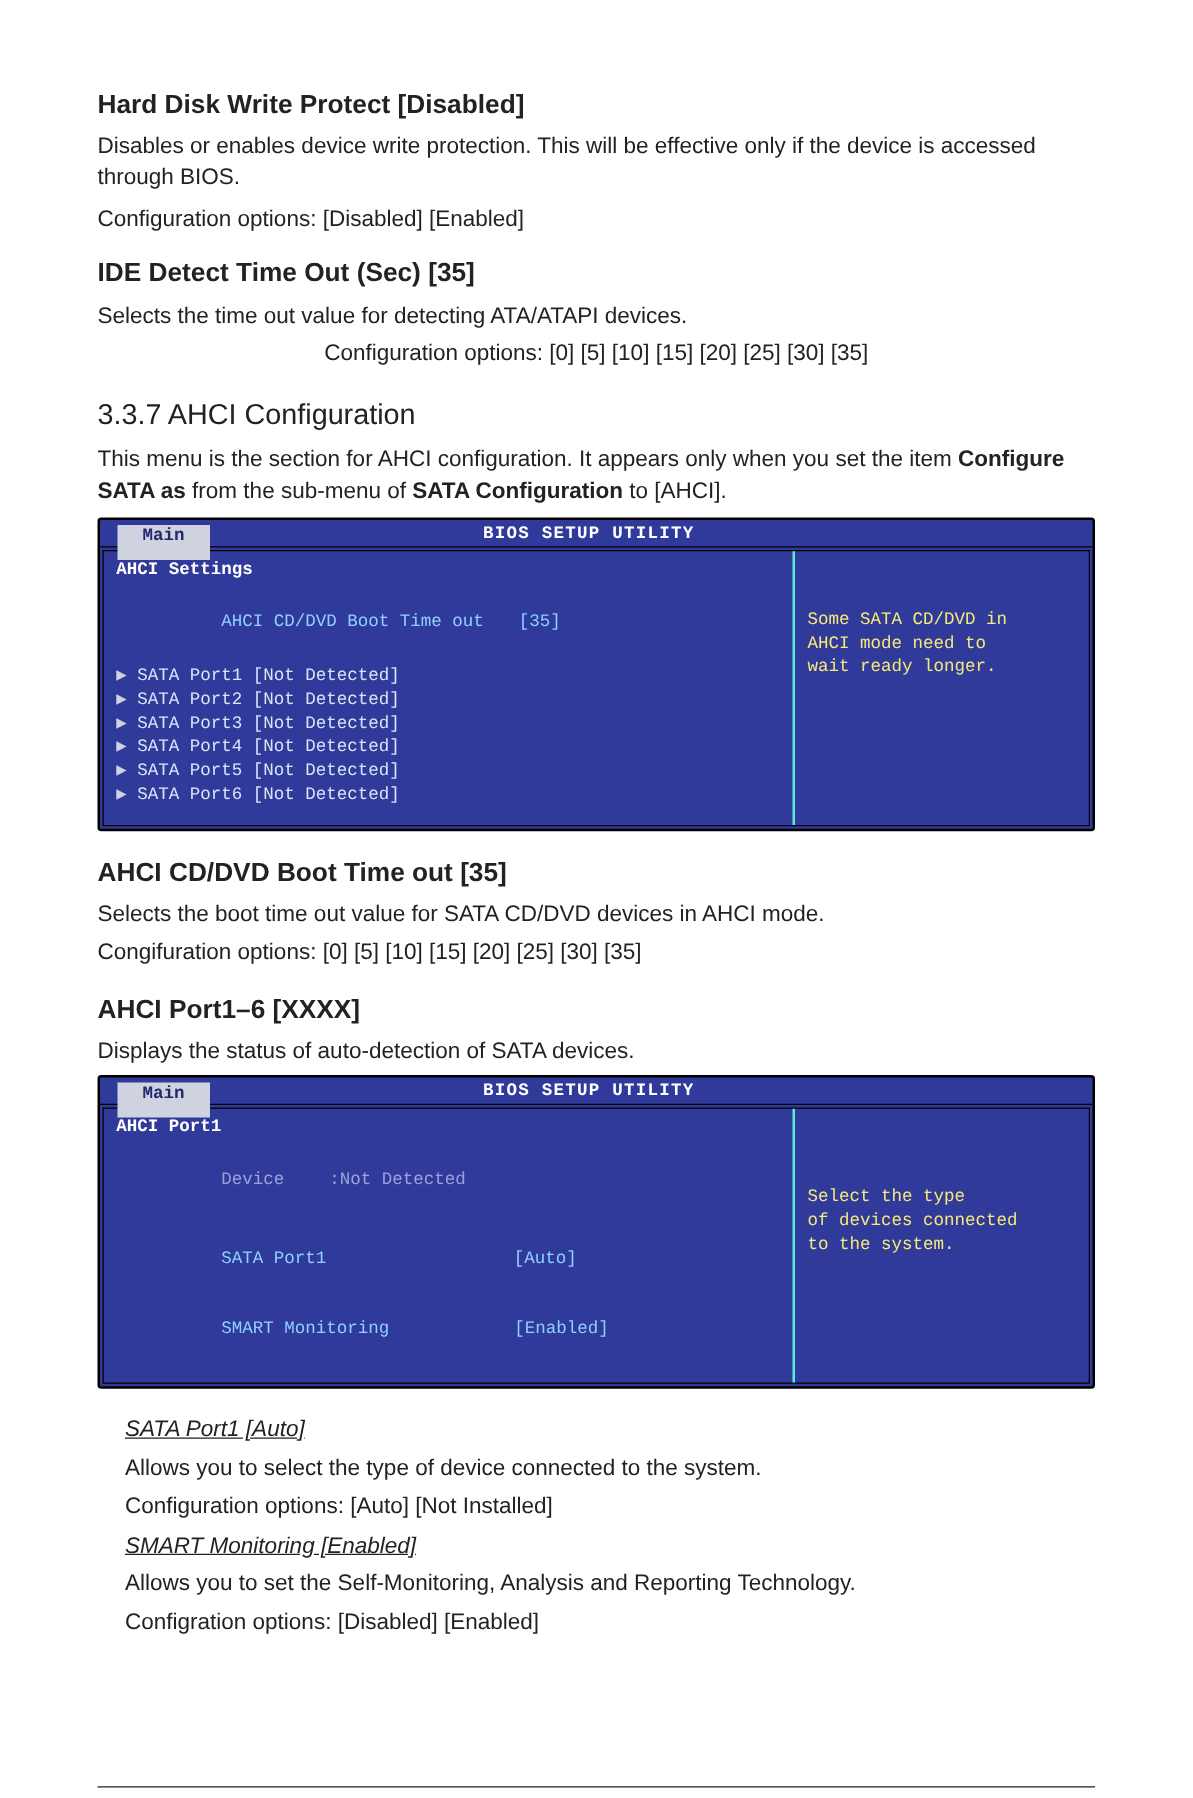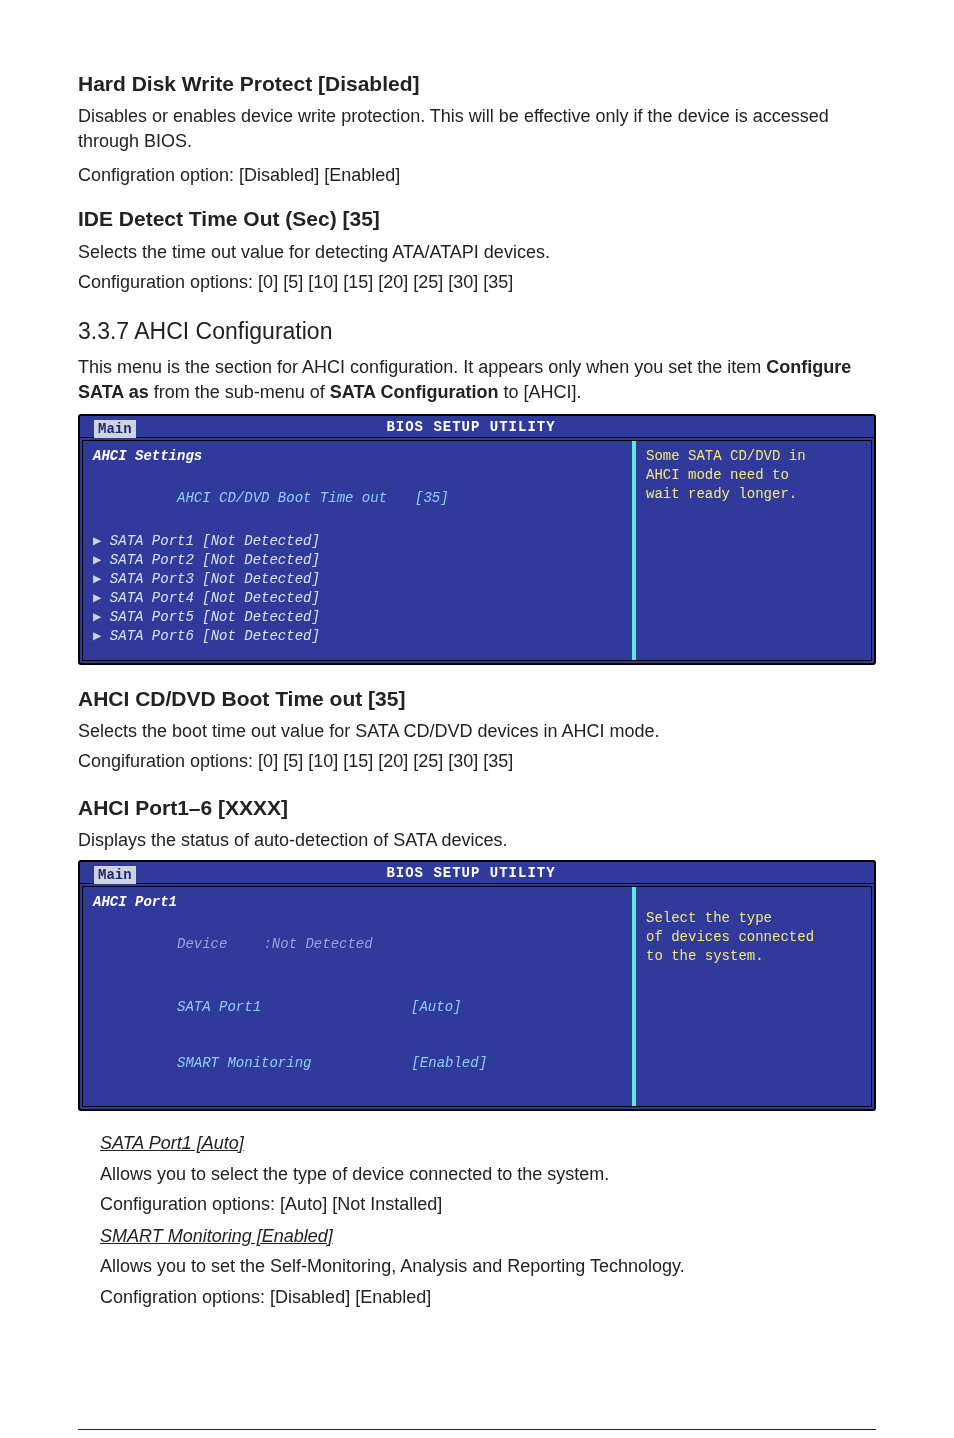--- a/index.html
+++ b/index.html
@@ -37,38 +37,38 @@
     position: absolute; left: 0; right: 12px; top: 2px;
     text-align: center;
     color: #fff; font-weight: bold;
     letter-spacing: 1px;
   }
   .bios-tab {
     position: absolute;
     left: 14px; top: 4px;
     background: #cfd3df;
     color: #20286f;
-    padding: 0 4px;
+    padding: 0 20px;
     font-weight: bold;
-    height: 18px; line-height: 18px;
+    height: 28px; line-height: 18px;
   }
   .bios-body {
     display: flex;
   }
   .bios-left {
     flex: 1;
     padding: 6px 10px 14px 10px;
-    border-right: 4px solid #5eead4;
+    border-right: 2px solid #5eead4;
     color: #d7e6f6;
-    font-style: italic;
   }
   .bios-right {
     width: 235px;
     padding: 6px 10px 10px 10px;
     color: #d7e6f6;
+    margin-top: 40px;
   }
   .bios-inner {
     border: 1px solid #000;
     margin: 2px;
   }
   .bios-inner .bios-body { }
   .hdr-white { color: #fff; font-weight: bold; }
   .val-cyan { color: #8fd0ff; }
   .yellow { color: #f6e97a; }
   .submenu { color: #d7e6f6; }
@@ -86,25 +86,25 @@
     justify-content: space-between;
   }
   .gap { display:inline-block; width:36px; }
   .gap2 { display:inline-block; width:28px; }
 </style>
 </head>
 <body>
 
 <h2 class="sub">Hard Disk Write Protect [Disabled]</h2>
 <p class="body">Disables or enables device write protection. This will be effective only if the device is accessed through BIOS.</p>
-<p class="body" style="margin-bottom:18px;">Configration option: [Disabled] [Enabled]</p>
+<p class="body" style="margin-bottom:18px;">Configuration options: [Disabled] [Enabled]</p>
 
 <h2 class="sub">IDE Detect Time Out (Sec) [35]</h2>
 <p class="lead">Selects the time out value for detecting ATA/ATAPI devices.</p>
-<p class="body" style="margin-bottom:22px;">Configuration options: [0] [5] [10] [15] [20] [25] [30] [35]</p>
+<p class="body" style="margin-bottom:22px;text-align:center;">Configuration options: [0] [5] [10] [15] [20] [25] [30] [35]</p>
 
 <div class="section-num">3.3.7      AHCI Configuration</div>
 <p class="body">
   <span>This menu is the section for AHCI configuration. It appears only when you set the item </span><b>Configure SATA as</b><span> from the sub-menu of </span><b>SATA Configuration</b><span> to [AHCI].</span>
 </p>
 
 <div class="bios-box">
   <div class="bios-header">
     <div class="bios-title">BIOS SETUP UTILITY</div>
     <div class="bios-tab">Main</div>

